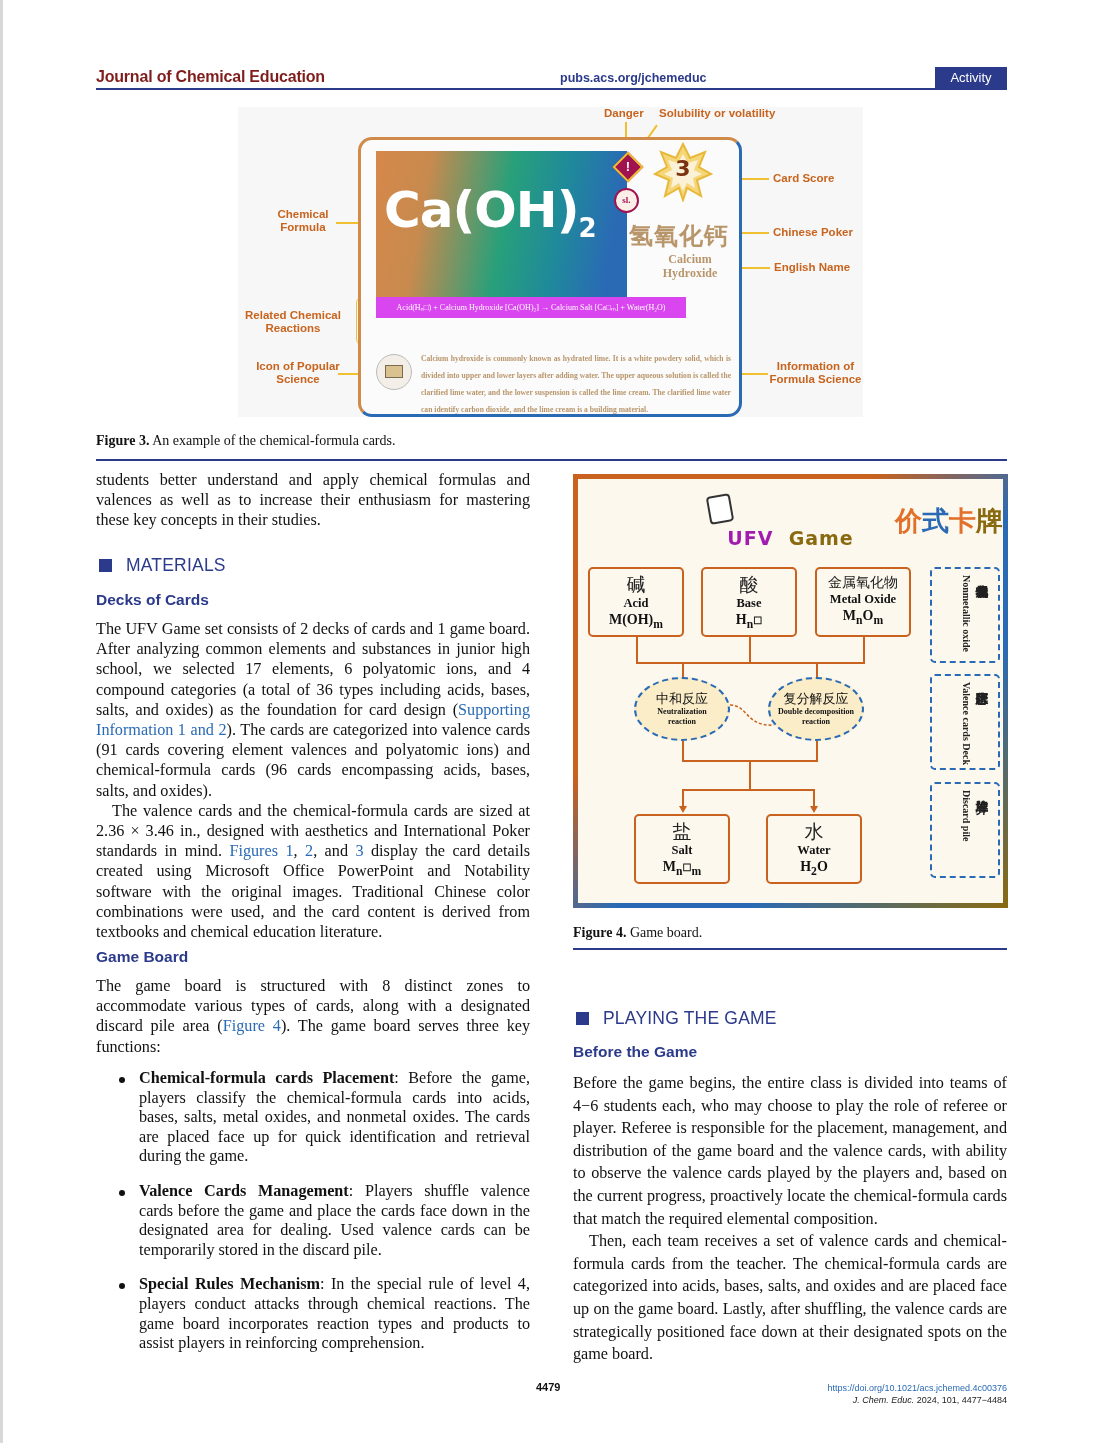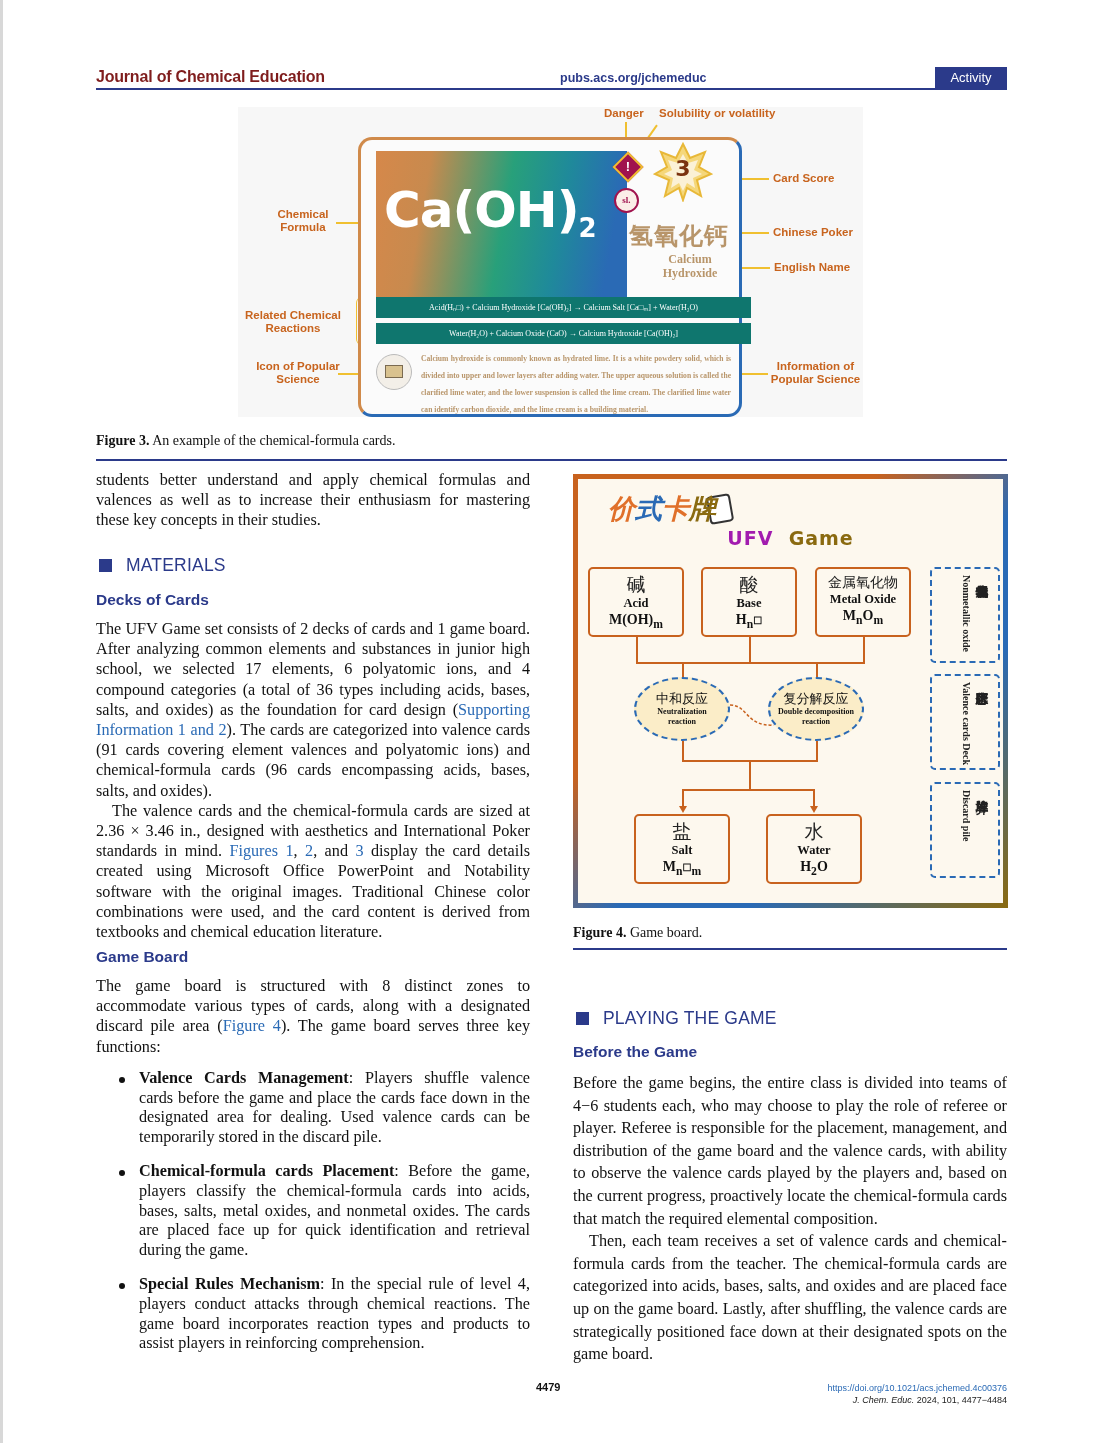--- a/index.html
+++ b/index.html
@@ -23,21 +23,21 @@
   .formula-box { position: absolute; left: 15px; top: 11px; width: 251px; height: 164px; background: linear-gradient(100deg, #d6884a 0%, #c88a4e 20%, #28a07a 50%, #1f8a9a 70%, #2a6ab5 90%); }
   .formula-text { position: absolute; left: 8px; top: 30px; font-family: "DejaVu Sans", sans-serif; font-weight: bold; font-size: 50px; color: #fff; letter-spacing: -1px; }
   .formula-text sub { font-size: 26px; vertical-align: -10px; }
   .danger-icon { position: absolute; left: 256px; top: 16px; width: 22px; height: 22px; background: #a0134e; border: 2px solid #f0c030; transform: rotate(45deg); }
   .danger-icon span { position: absolute; left: 0; top: 0; width: 18px; height: 18px; transform: rotate(-45deg); color: #fff; font-family: "Liberation Sans", sans-serif; font-weight: bold; font-size: 13px; text-align: center; line-height: 18px; }
   .sol-icon { position: absolute; left: 253px; top: 48px; width: 25px; height: 25px; border-radius: 50%; background: #fbeee8; border: 2px solid #a0134e; color: #a0134e; font-size: 9px; font-weight: bold; text-align: center; line-height: 21px; }
   .score-star { position: absolute; left: 292px; top: 2px; width: 60px; height: 60px; }
   .score-num { position: absolute; left: 292px; top: 16px; width: 60px; text-align: center; font-family: "DejaVu Sans", sans-serif; font-weight: bold; font-size: 22px; color: #7a3210; }
   .cn-name { position: absolute; left: 268px; top: 80px; font-family: "DejaVu Sans", sans-serif; font-size: 24px; font-weight: bold; color: #b8956a; letter-spacing: 1px; }
   .en-name { position: absolute; left: 280px; top: 112px; width: 98px; text-align: center; font-family: "Liberation Serif", serif; font-weight: bold; font-size: 12px; color: #b8956a; line-height: 14px; }
-  .rxn { position: absolute; left: 15px; width: 375px; height: 21px; background: #0f766e; color: #fff; font-size: 8px; text-align: center; line-height: 21px; font-family: "Liberation Serif", serif; }
+  .rxn { position: absolute; left: 15px; width: 310px; height: 21px; background: #d946ef; color: #fff; font-size: 8px; text-align: center; line-height: 21px; font-family: "Liberation Serif", serif; }
   .pop-icon { position: absolute; left: 15px; top: 214px; width: 36px; height: 36px; border-radius: 50%; border: 1.5px solid #bbb; background: #f3efe8; }
   .pop-icon .pi-inner { position: absolute; left: 8px; top: 10px; width: 18px; height: 13px; background: #d9c28f; border: 1px solid #7a6a50; }
   .pop-text { position: absolute; left: 60px; top: 210px; width: 310px; font-size: 7.6px; line-height: 17px; color: #b8956a; text-align: justify; font-weight: bold; }
 
   .fig3-caption { position: absolute; left: 96px; top: 433px; font-size: 14px; }
   .fig3-rule { position: absolute; left: 96px; top: 459px; width: 911px; height: 1.5px; background: #2b3a8a; }
 
   
   .col { position: absolute; font-size: 16.2px; line-height: 20.2px; text-align: justify; }
   .col p { margin: 0; }
@@ -47,21 +47,21 @@
   .sec-head .sq { display: inline-block; width: 13px; height: 13px; background: #2b3a8a; margin-right: 14px; vertical-align: -1px; }
   .sub-head { position: absolute; font-family: "Liberation Sans", sans-serif; font-size: 15.5px; font-weight: bold; color: #2b3a8a; }
   .bullets { position: absolute; left: 116px; width: 414px; font-size: 16.2px; line-height: 19.6px; text-align: justify; }
   .bullet { position: relative; padding-left: 23px; margin-bottom: 15px; }
   .bullet .dot { position: absolute; left: 3px; top: 8px; width: 6px; height: 6px; border-radius: 50%; background: #111; }
   .bullet b { font-weight: bold; }
 
   
   .fig4 { position: absolute; left: 573px; top: 474px; width: 435px; height: 434px; padding: 5px; background: linear-gradient(135deg, #c8621e 0%, #c8621e 35%, #2a6ab5 55%, #2a6ab5 70%, #8a6a10 100%); }
   .fig4-inner { position: relative; width: 100%; height: 100%; background: #fdf8ee; }
-  .g-title-cn { position: absolute; left: 0; top: 12px; width: 100%; text-align: left; font-family: "DejaVu Sans", sans-serif; font-size: 27px; font-weight: bold; font-style: italic; }
+  .g-title-cn { position: absolute; left: 0; top: 24px; width: 100%; text-align: right; font-family: "DejaVu Sans", sans-serif; font-size: 27px; font-weight: bold; }
   .g-title-cn .c1 { color: #e0702a; } .g-title-cn .c2 { color: #2a6ab5; } .g-title-cn .c3 { color: #e0702a; } .g-title-cn .c4 { color: #8a6a10; }
   .cards-icon { position: absolute; left: 130px; top: 16px; width: 24px; height: 28px; border: 2px solid #333; border-radius: 4px; background: #fff; transform: rotate(-10deg); }
   .g-title-en { position: absolute; left: 0; top: 48px; width: 100%; text-align: center; font-family: "DejaVu Sans", sans-serif; font-size: 19px; font-weight: bold; color: #8a6a10; letter-spacing: 1px; }
   .g-title-en .ufv { color: #a21caf; }
   .gbox { position: absolute; border: 2px solid #c8621e; border-radius: 5px; background: #fdf8ee; text-align: center; }
   .gbox .cn { font-family: "DejaVu Sans", sans-serif; font-size: 19px; line-height: 24px; margin-top: 3px; color: #222; }
   .gbox .cn.small { font-size: 14px; line-height: 20px; }
   .gbox .en { font-weight: bold; font-size: 12.5px; line-height: 15px; }
   .gbox .fm { font-weight: bold; font-size: 14px; line-height: 18px; }
   .gline { position: absolute; background: #c8621e; }
@@ -107,21 +107,21 @@
   <div class="f3-label" style="left:535px;top:119px;">Chinese Poker</div>
   <div class="f3-line" style="left:495px;top:125px;width:36px;"></div>
   <div class="f3-label" style="left:536px;top:154px;">English Name</div>
   <div class="f3-line" style="left:484px;top:160px;width:48px;"></div>
 
   <div class="f3-label center" style="left:0px;top:202px;width:110px;">Related Chemical Reactions</div>
   <div class="f3-vline" style="left:118px;top:190px;height:48px;background:transparent;border-left:1.5px solid #f0c030;border-radius:6px 0 0 6px;width:8px;"></div>
 
   <div class="f3-label center" style="left:15px;top:253px;width:90px;">Icon of Popular Science</div>
   <div class="f3-line" style="left:100px;top:266px;width:33px;"></div>
-  <div class="f3-label center" style="left:530px;top:253px;width:95px;">Information of Popular Science</div>
+  <div class="f3-label center" style="left:530px;top:253px;width:95px;">Information of Formula Science</div>
   <div class="f3-line" style="left:490px;top:266px;width:40px;"></div>
 
   <div class="card">
     <div class="formula-box">
       <div class="formula-text"><span>Ca(OH)</span><sub>2</sub></div>
     </div>
     <div class="danger-icon">
         <span>!</span>
       </div>
     <div class="sol-icon">sl.</div>
@@ -129,21 +129,20 @@
       <polygon points="30,2 37,16 52,10 46,25 58,32 44,38 48,54 34,46 30,58 26,46 12,54 16,38 2,32 14,25 8,10 23,16" fill="#f5d77a" stroke="#e8b838" stroke-width="2"></polygon>
       <polygon points="30,12 35,21 45,18 41,28 49,32 40,36 42,46 34,41 30,49 26,41 18,46 20,36 11,32 19,28 15,18 25,21" fill="#fbf1d6"></polygon>
     </svg>
     <div class="score-num">3</div>
     <div class="cn-name">氢氧化钙</div>
     <div class="en-name">
       <div>Calcium</div>
       <div>Hydroxide</div>
     </div>
     <div class="rxn" style="top:157px;">Acid(Hₙ□) + Calcium Hydroxide [Ca(OH)₂] → Calcium Salt [Ca□ₘ] + Water(H₂O)</div>
-    <div class="rxn" style="top:183px;">Water(H₂O) + Calcium Oxide (CaO) → Calcium Hydroxide [Ca(OH)₂]</div>
     <div class="pop-icon">
         <div class="pi-inner"></div>
       </div>
     <div class="pop-text">Calcium hydroxide is commonly known as hydrated lime. It is a white powdery solid, which is divided into upper and lower layers after adding water. The upper aqueous solution is called the clarified lime water, and the lower suspension is called the lime cream. The clarified lime water can identify carbon dioxide, and the lime cream is a building material.</div>
   </div>
 </div>
 
 <div class="fig3-caption"><b>Figure 3.</b><span> An example of the chemical-formula cards.</span></div>
 <div class="fig3-rule"></div>
 
@@ -159,22 +158,22 @@
   <p class="indent"><span>The valence cards and the chemical-formula cards are sized at 2.36 × 3.46 in., designed with aesthetics and International Poker standards in mind. </span><span class="link">Figures 1</span><span>, </span><span class="link">2</span><span>, and </span><span class="link">3</span><span> display the card details created using Microsoft Office PowerPoint and Notability software with the original images. Traditional Chinese color combinations were used, and the card content is derived from textbooks and chemical education literature.</span></p>
 </div>
 
 <div class="sub-head" style="left:96px;top:948px;">Game Board</div>
 
 <div class="col" style="left:96px;top:976px;width:434px;">
   <p><span>The game board is structured with 8 distinct zones to accommodate various types of cards, along with a designated discard pile area (</span><span class="link">Figure 4</span><span>). The game board serves three key functions:</span></p>
 </div>
 
 <div class="bullets" style="top:1069px;">
+  <div class="bullet"><span class="dot"></span><b>Chemical-formula cards Placement</b><span>: Before the game, players classify the chemical-formula cards into acids, bases, salts, metal oxides, and nonmetal oxides. The cards are placed face up for quick identification and retrieval during the game.</span></div>
   <div class="bullet"><span class="dot"></span><b>Valence Cards Management</b><span>: Players shuffle valence cards before the game and place the cards face down in the designated area for dealing. Used valence cards can be temporarily stored in the discard pile.</span></div>
-  <div class="bullet"><span class="dot"></span><b>Chemical-formula cards Placement</b><span>: Before the game, players classify the chemical-formula cards into acids, bases, salts, metal oxides, and nonmetal oxides. The cards are placed face up for quick identification and retrieval during the game.</span></div>
   <div class="bullet"><span class="dot"></span><b>Special Rules Mechanism</b><span>: In the special rule of level 4, players conduct attacks through chemical reactions. The game board incorporates reaction types and products to assist players in reinforcing comprehension.</span></div>
 </div>
 
 <div class="fig4">
   <div class="fig4-inner">
     <div class="cards-icon"></div>
     <div class="g-title-cn"><span style="display:inline-block;width:30px;"></span><span class="c1">价</span><span class="c2">式</span><span class="c3">卡</span><span class="c4">牌</span></div>
     <div class="g-title-en"><span class="ufv">UFV</span>&nbsp;&nbsp;<span>Game</span></div>
 
     <div class="gbox" style="left:10px;top:88px;width:96px;height:70px;">

